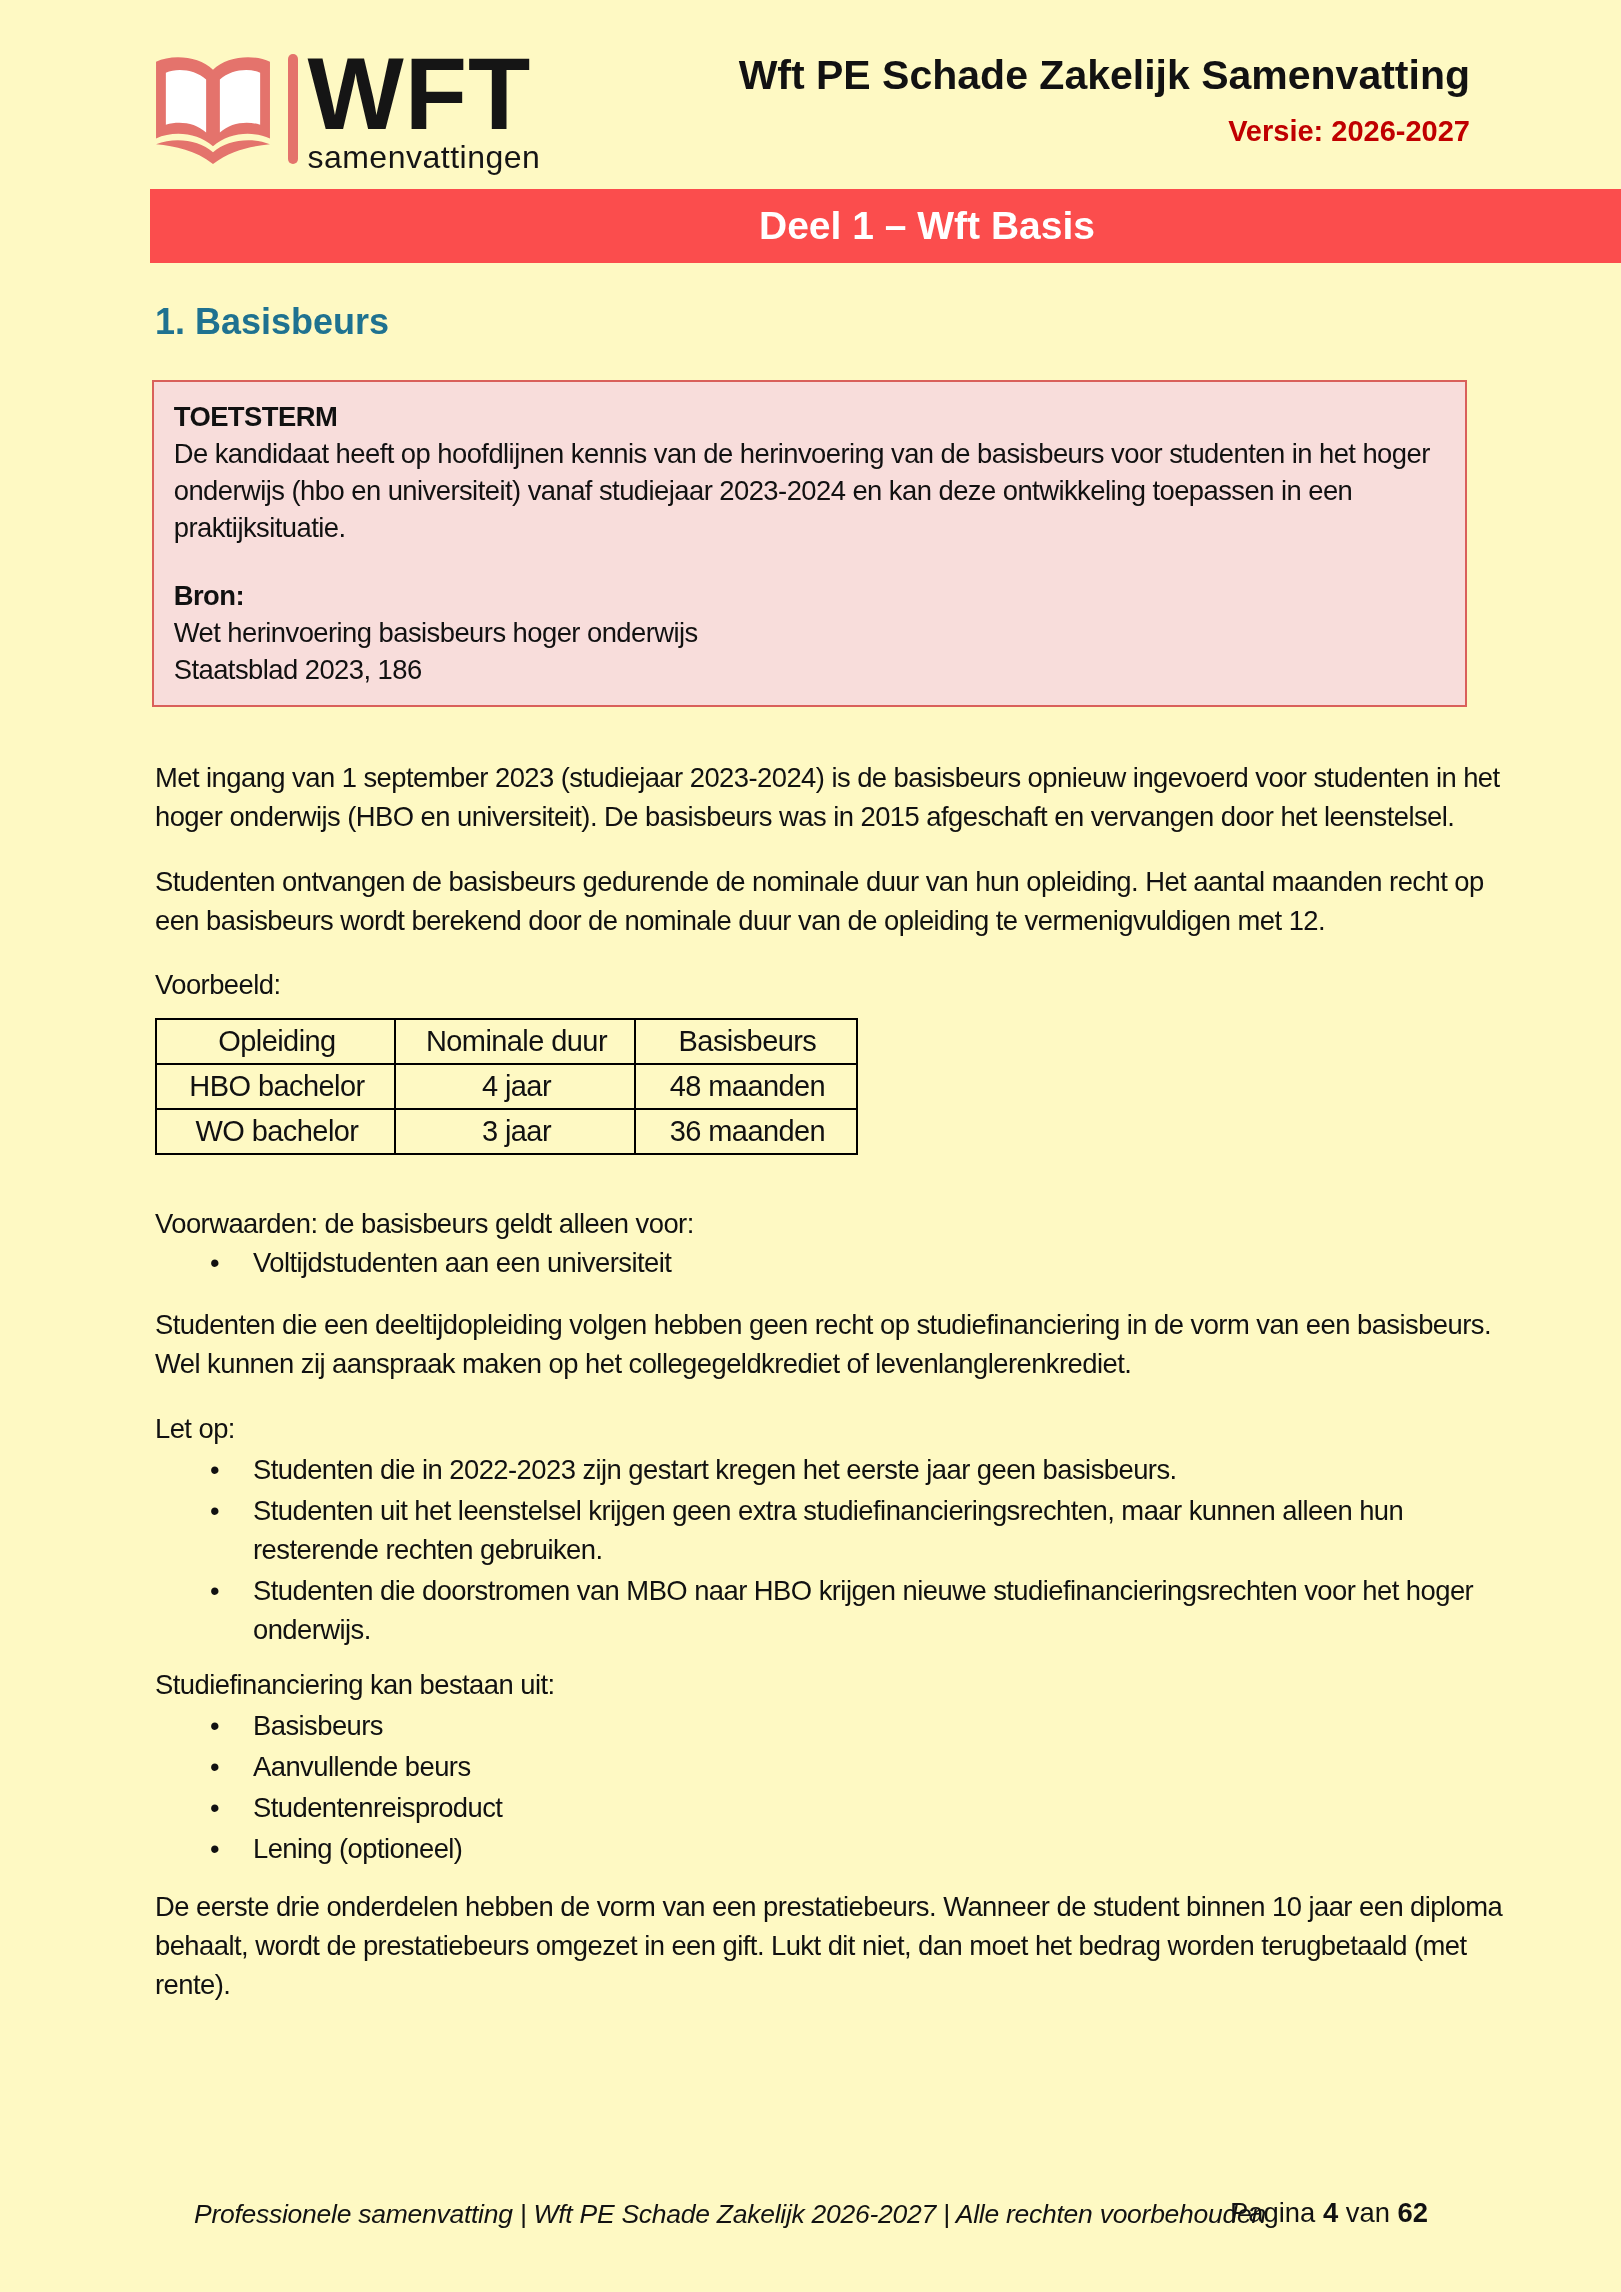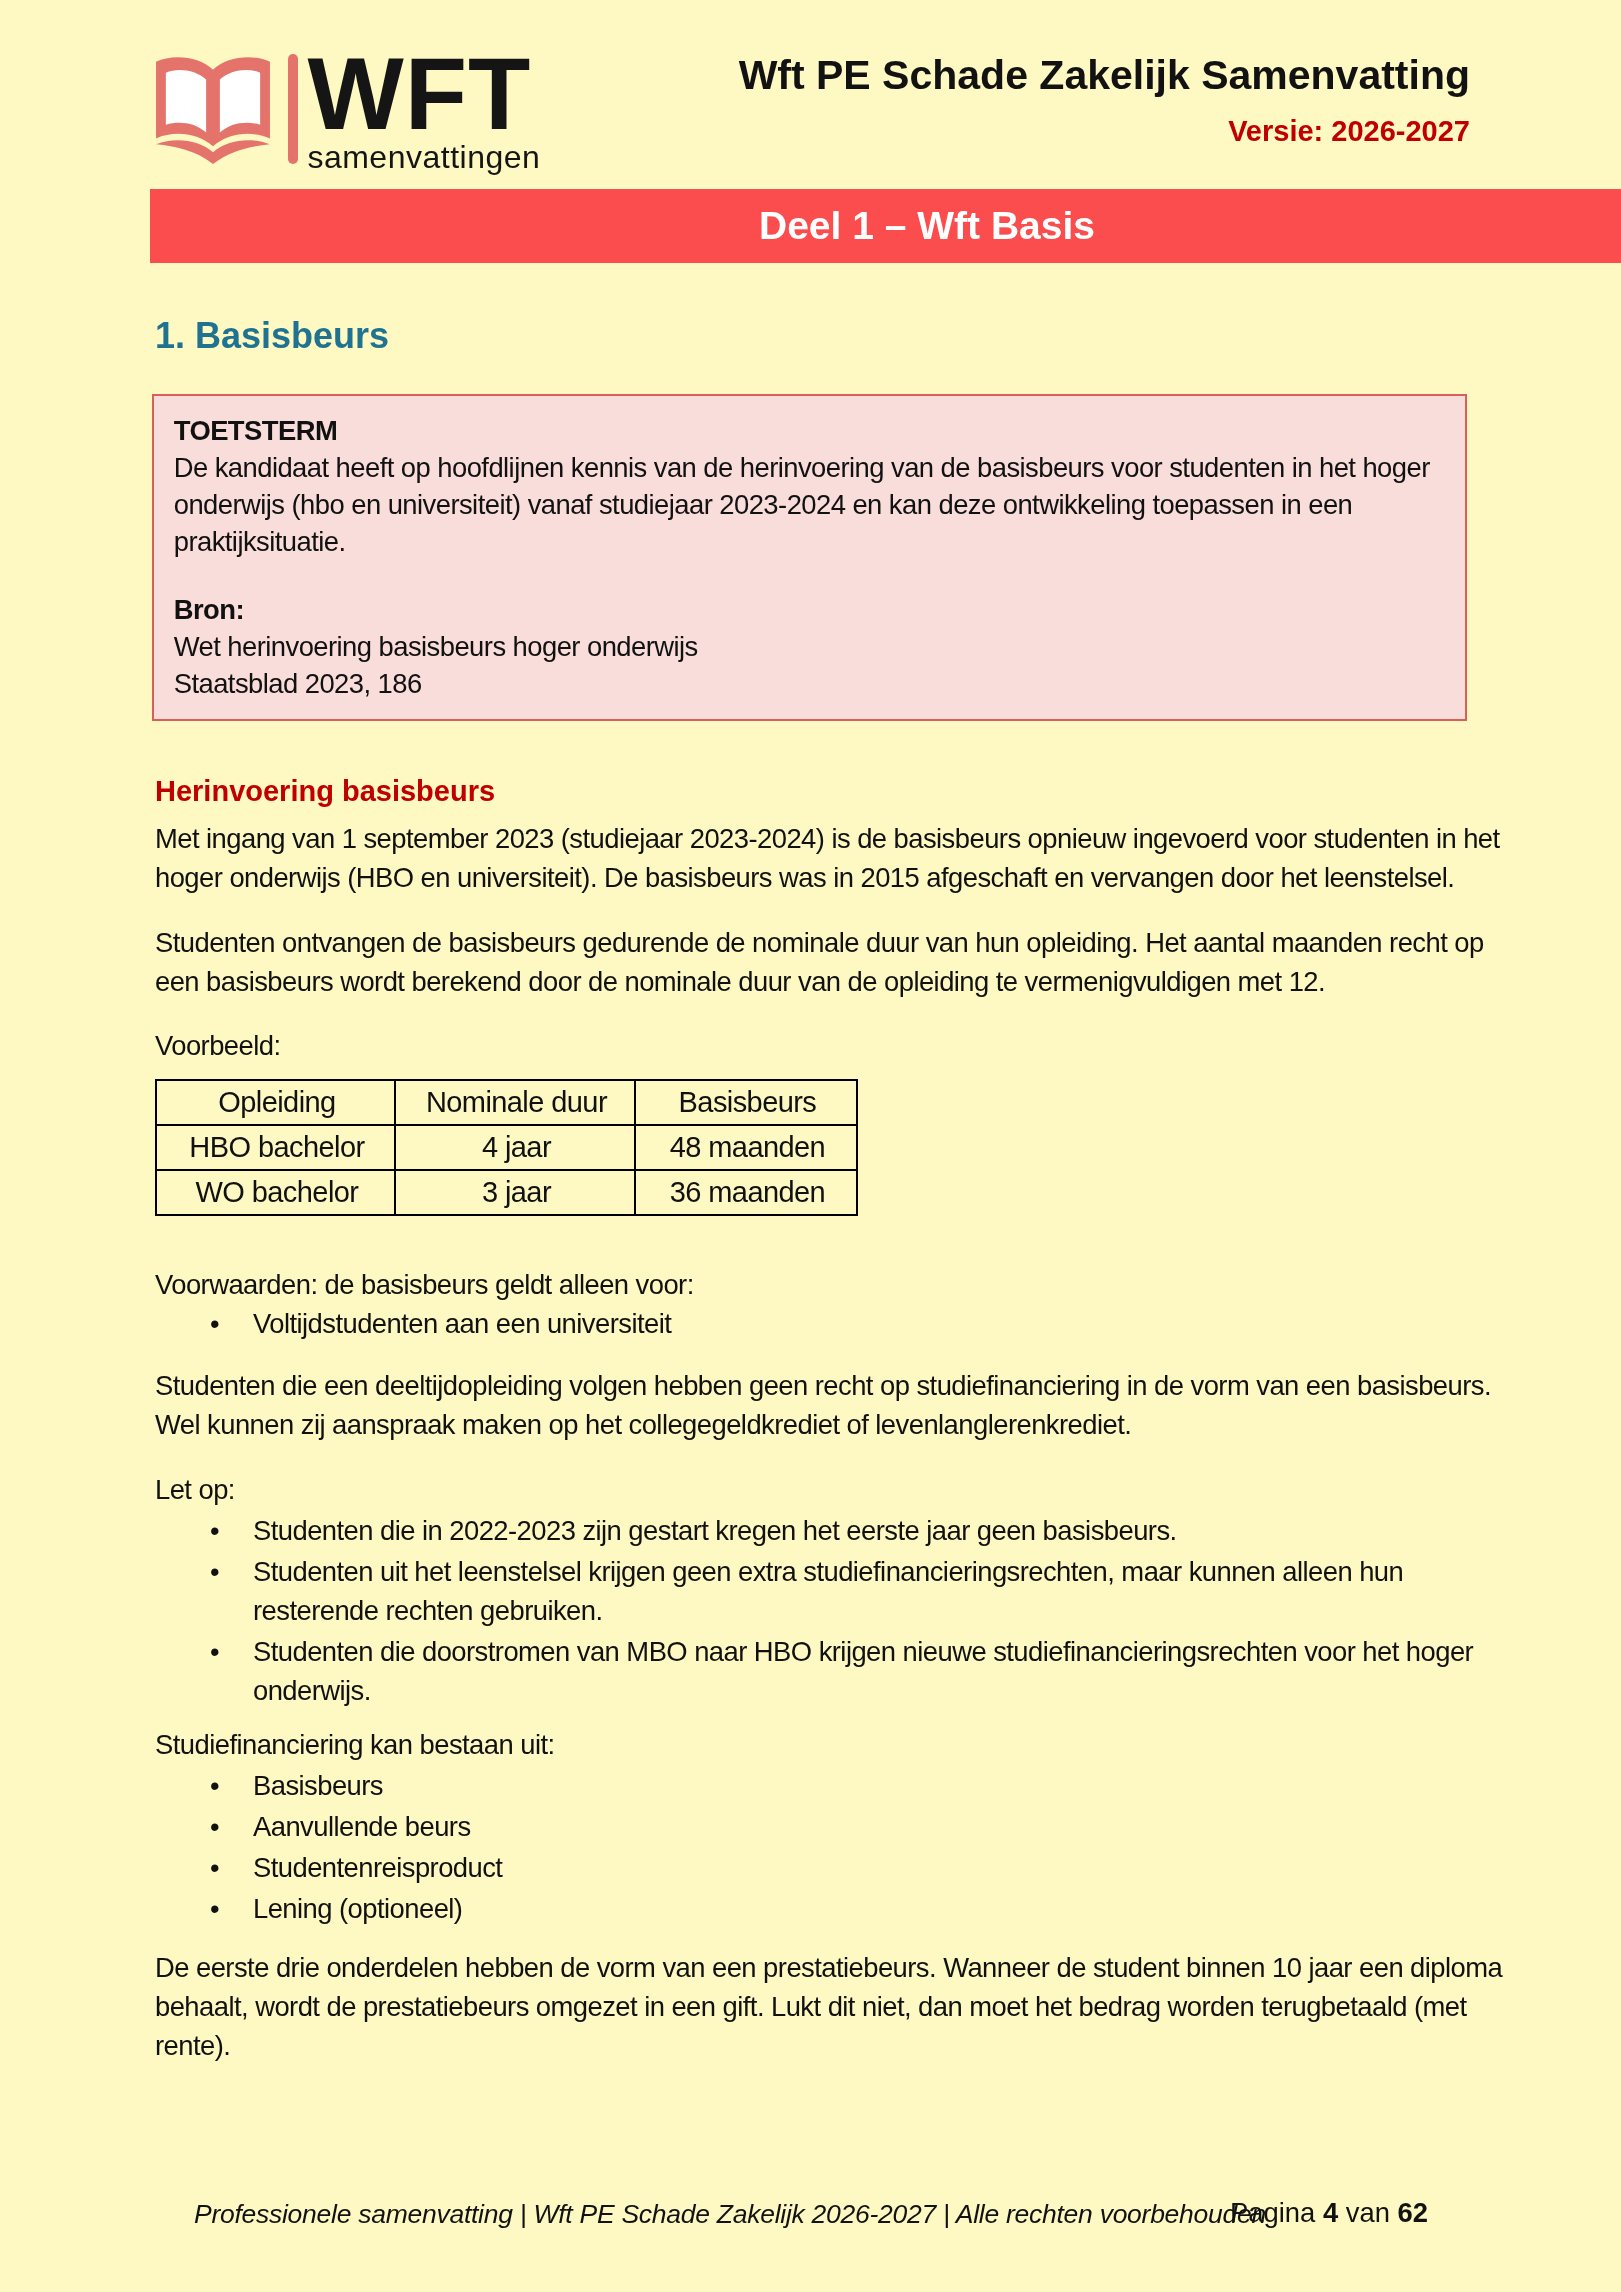--- a/index.html
+++ b/index.html
@@ -38,21 +38,21 @@
   
   .banner{
     position:absolute;left:150px;top:189px;width:1554px;height:74px;
     background:var(--banner-red,#FB4D4D);
     display:flex;align-items:center;justify-content:center;
   }
   .banner-title{color:#ffffff;font-weight:700;font-size:39px;}
 
   
   .content{
-    position:absolute;left:155px;top:314px;width:1309px;
+    position:absolute;left:155px;top:300px;width:1309px;
     font-size:27.4px;line-height:39px;letter-spacing:-0.02em;
   }
   .line{white-space:nowrap;}
 
   .section-heading{font-size:36px;line-height:43px;font-weight:700;color:var(--heading-teal,#1F7290);margin:0 0 37px 0;letter-spacing:0;}
 
   .toetsterm-box{
     background:var(--box-bg,#F8DDDB);
     border:2.9px solid var(--box-border,#D9605A);
     margin:0 0 51px -2.9px;
@@ -154,21 +154,20 @@
         <div class="line">De kandidaat heeft op hoofdlijnen kennis van de herinvoering van de basisbeurs voor studenten in het hoger</div>
         <div class="line">onderwijs (hbo en universiteit) vanaf studiejaar 2023-2024 en kan deze ontwikkeling toepassen in een</div>
         <div class="line">praktijksituatie.</div>
       </div>
       <div class="box-spacer"></div>
       <div class="bron-label">Bron:</div>
       <div class="line">Wet herinvoering basisbeurs hoger onderwijs</div>
       <div class="line">Staatsblad 2023, 186</div>
     </div>
 
-    <div class="sub-red">Herinvoering basisbeurs</div>
 
     <p>
       <span class="line">Met ingang van 1 september 2023 (studiejaar 2023-2024) is de basisbeurs opnieuw ingevoerd voor studenten in het</span><br>
       <span class="line">hoger onderwijs (HBO en universiteit). De basisbeurs was in 2015 afgeschaft en vervangen door het leenstelsel.</span>
     </p>
 
     <p>
       <span class="line">Studenten ontvangen de basisbeurs gedurende de nominale duur van hun opleiding. Het aantal maanden recht op</span><br>
       <span class="line">een basisbeurs wordt berekend door de nominale duur van de opleiding te vermenigvuldigen met 12.</span>
     </p>

